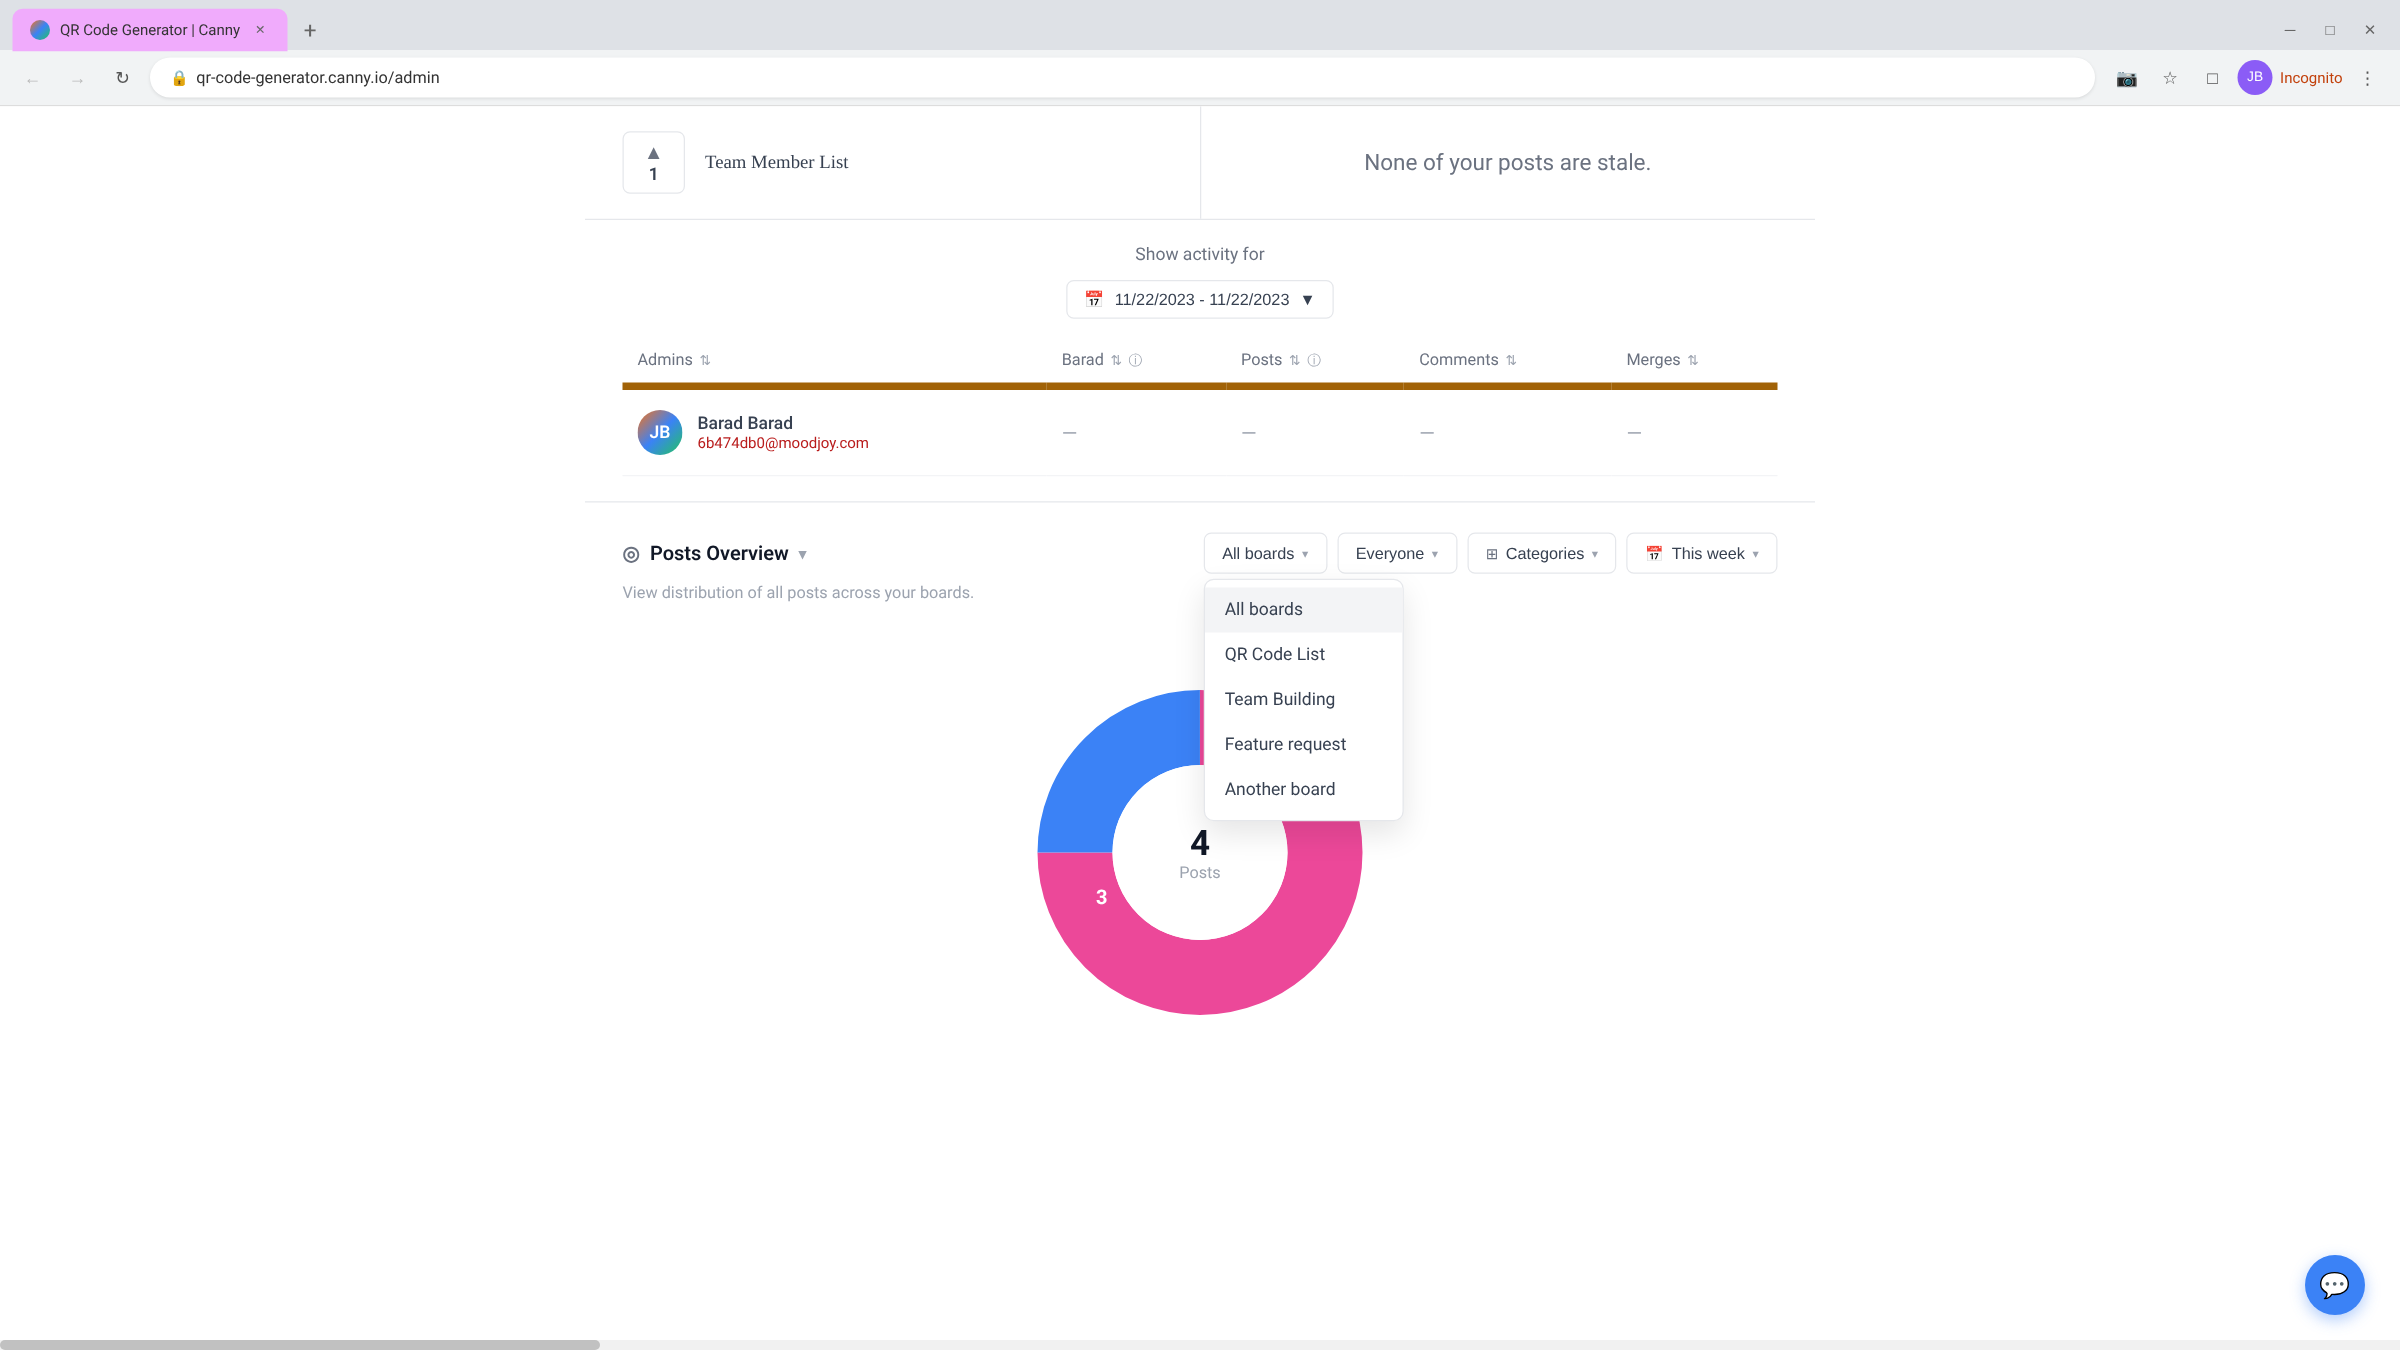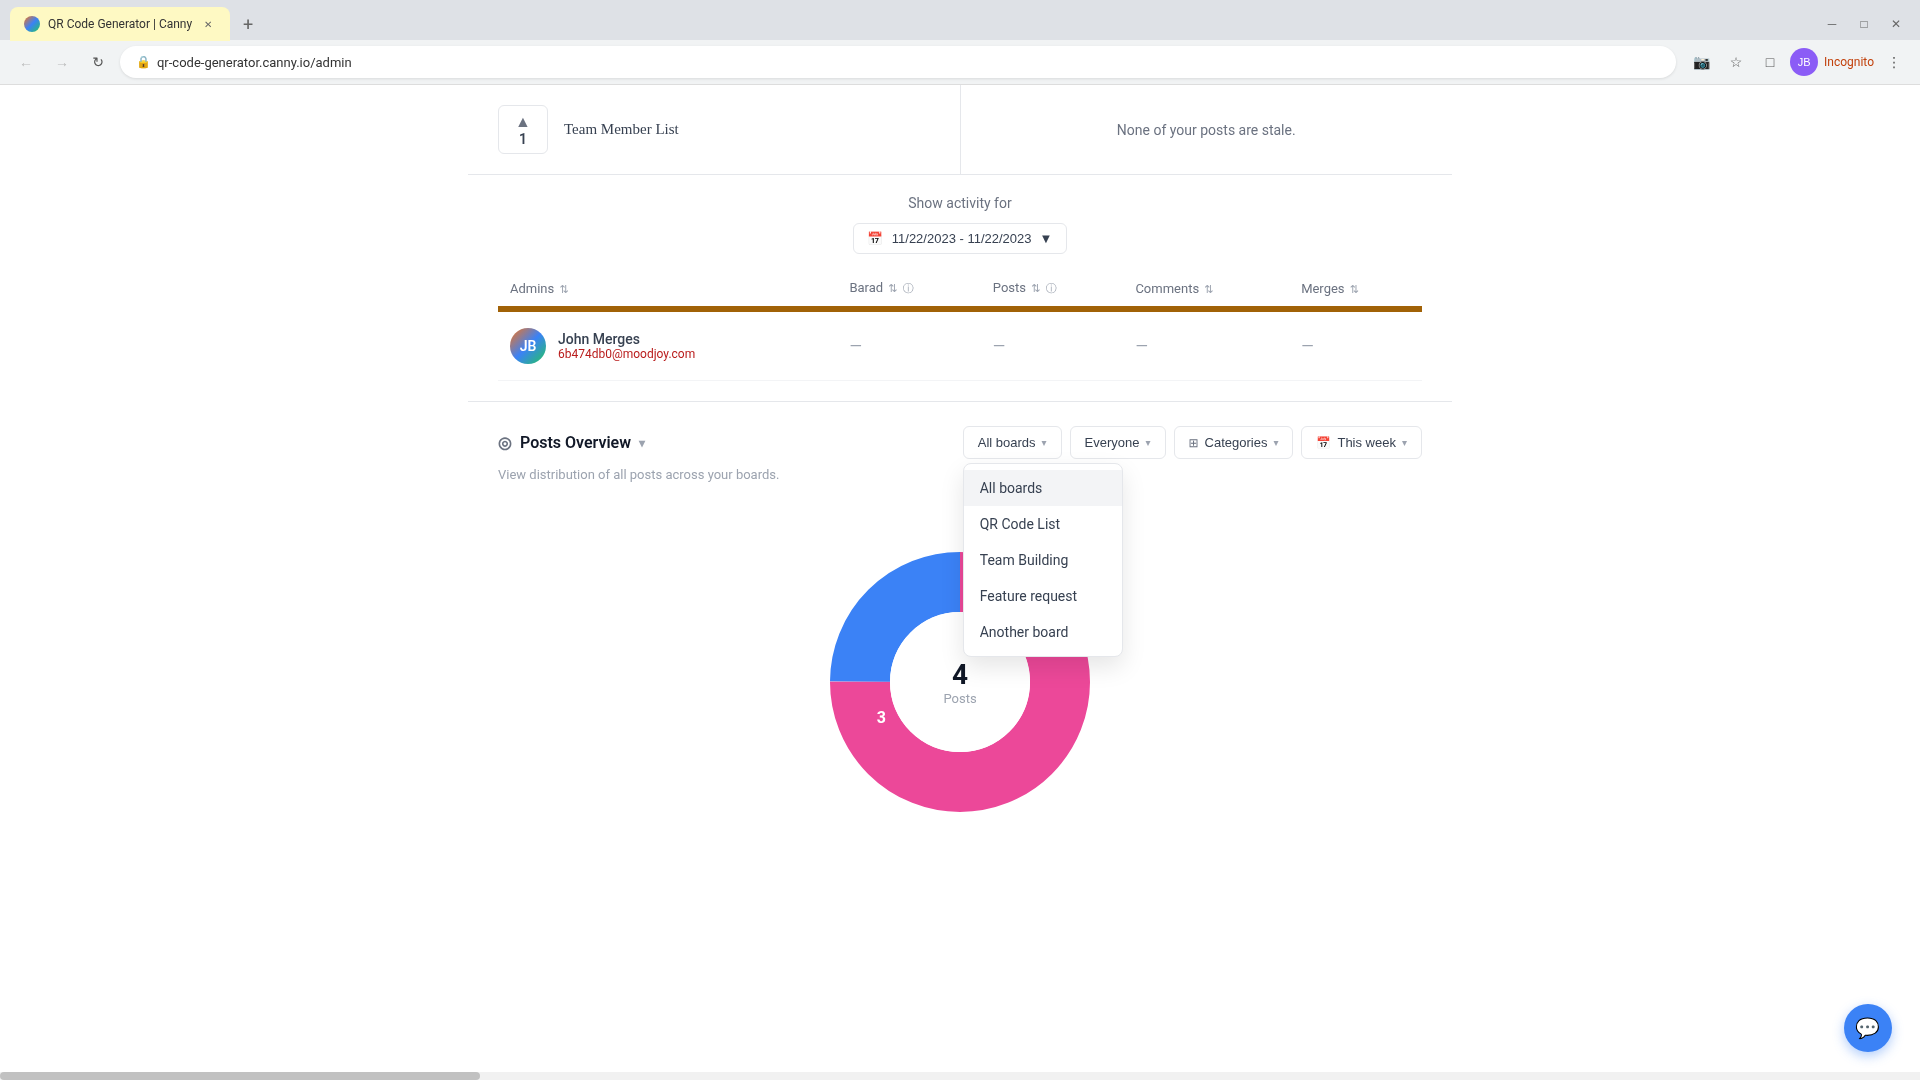--- a/index.html
+++ b/index.html
@@ -19,21 +19,21 @@
       display: flex;
       align-items: center;
       padding: 8px 10px 0;
       gap: 0;
       background: #dee1e6;
       height: 40px;
     }
     .browser-tab {
       display: flex;
       align-items: center;
-      background: #fef9c3;
+      background: #f0abfc;
       border-radius: 8px 8px 0 0;
       padding: 6px 14px;
       gap: 8px;
       height: 34px;
       min-width: 180px;
       max-width: 240px;
       position: relative;
     }
     .browser-tab .tab-favicon {
       width: 16px;
@@ -229,21 +229,21 @@
     }
     .post-title {
       font-size: 15px;
       color: #374151;
       font-weight: 500;
       font-family: Liberation Serif, serif;
     }
 
     .stale-text {
       color: #6b7280;
-      font-size: 14px;
+      font-size: 18px;
     }
 
     
     .activity-section {
       padding: 20px 30px;
       border-bottom: 1px solid #e5e7eb;
     }
 
     .activity-header {
       display: flex;
@@ -625,21 +625,21 @@
           </tr>
         </thead>
         <tbody>
           <tr>
             <td>
               <div class="admin-info">
                 <div class="admin-avatar">
                   <div class="admin-avatar-inner">JB</div>
                 </div>
                 <div>
-                  <div class="admin-name">John Merges</div>
+                  <div class="admin-name">Barad Barad</div>
                   <div class="admin-email">6b474db0@moodjoy.com</div>
                 </div>
               </div>
             </td>
             <td><span class="dash-value">—</span></td>
             <td><span class="dash-value">—</span></td>
             <td><span class="dash-value">—</span></td>
             <td><span class="dash-value">—</span></td>
           </tr>
         </tbody>

